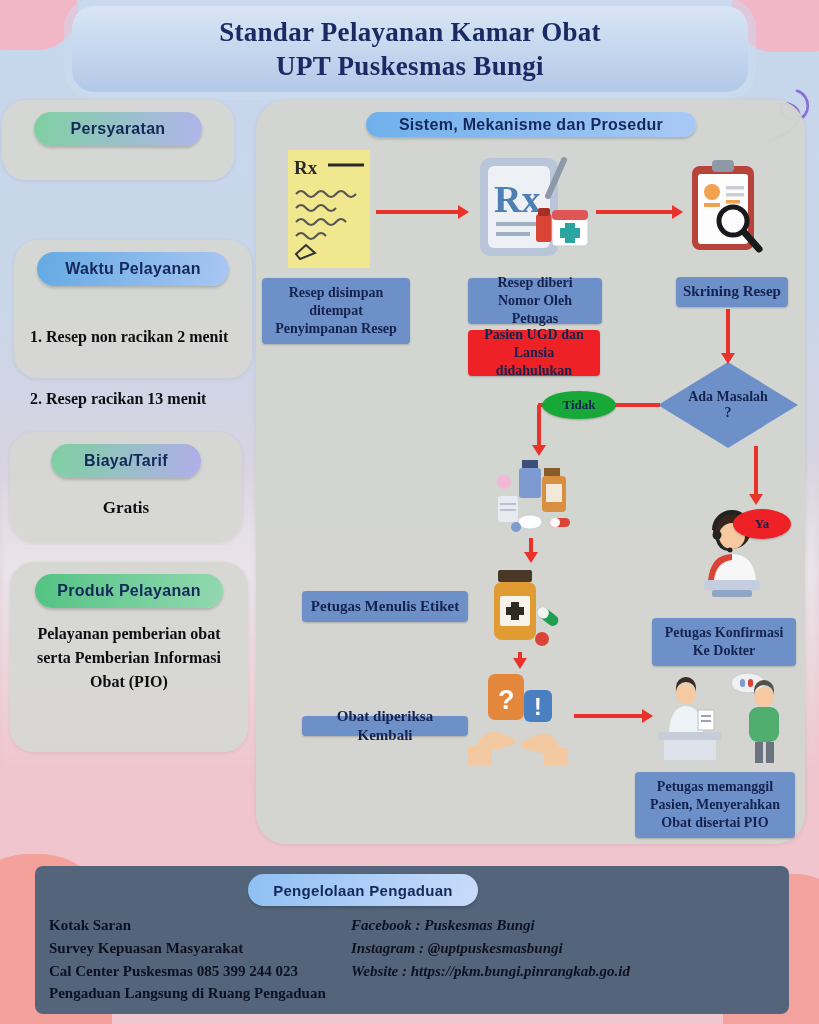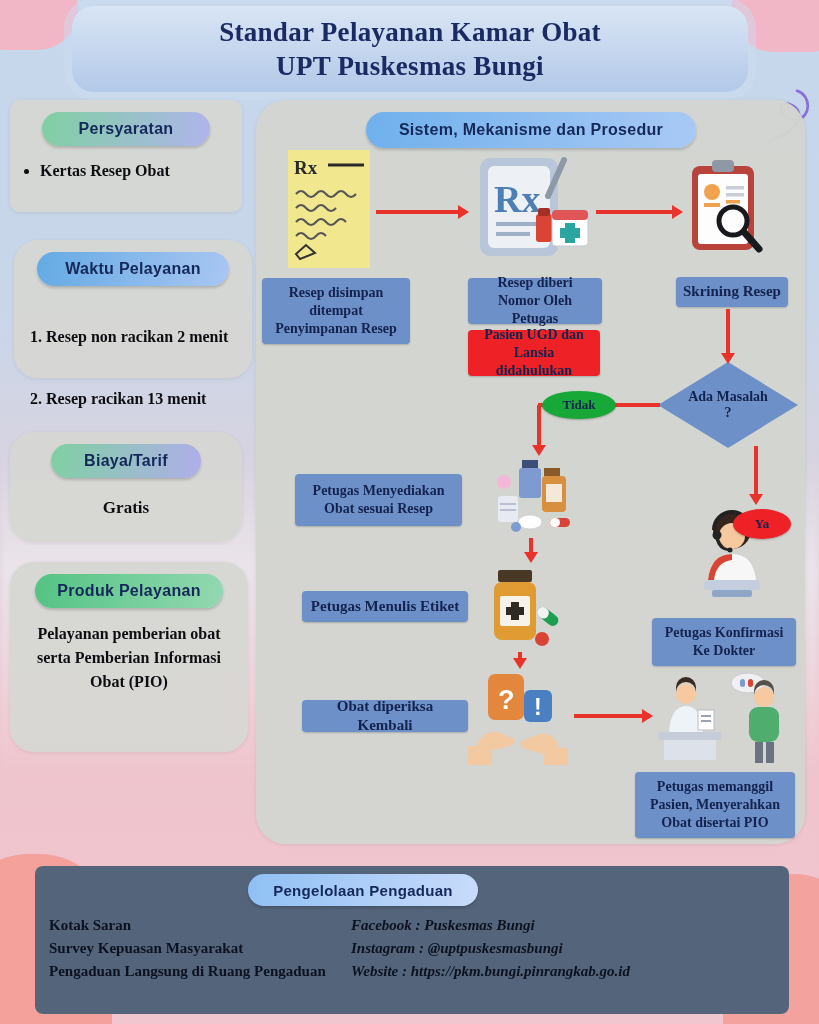--- a/index.html
+++ b/index.html
@@ -31,40 +31,40 @@
   .title-line { font-family:"Liberation Serif", serif; font-weight:700; font-size:27px; color:#1a2a63; letter-spacing:.3px; }
 
   .info-box { position:absolute; background:rgba(214,215,211,0.95); border-radius:24px; box-shadow:0 1px 4px rgba(0,0,0,0.08); }
   .pill {
     border-radius:18px; display:flex; align-items:center; justify-content:center;
     font-weight:700; color:#14285a; font-size:16px; letter-spacing:.3px;
     box-shadow:0 2px 3px rgba(0,0,0,0.18);
   }
   .info-box > .pill { height:34px; margin:12px auto 0; }
 
-  .box-persyaratan { left:10px; top:100px; width:232px; height:112px;border-radius:10px; }
+  .box-persyaratan { left:2px; top:100px; width:232px; height:80px; }
   .box-waktu       { left:14px; top:240px; width:238px; height:138px; }
   .box-biaya       { left:10px; top:432px; width:232px; height:110px; }
   .box-produk      { left:10px; top:562px; width:238px; height:190px; }
 
   .pill-persyaratan { width:168px; background:linear-gradient(100deg,#7fd0a2,#b0b4ec); }
   .pill-waktu       { width:192px; background:linear-gradient(100deg,#64aae4,#a9c6f2); }
   .pill-biaya       { width:150px; background:linear-gradient(100deg,#7fd0a2,#b0aeea); }
   .pill-produk      { width:188px; background:linear-gradient(100deg,#53c383,#93d8b1); }
 
   .serif-bold { font-family:"Liberation Serif", serif; font-weight:700; color:#0e0e12; }
   .bullet-list { margin:16px 0 0 30px; }
   .bullet-list li { font-family:"Liberation Serif", serif; font-weight:700; font-size:16px; color:#0e0e12; }
   .num-list { margin:12px 8px 0 32px; }
   .num-list li { font-family:"Liberation Serif", serif; font-weight:700; font-size:16px; color:#0e0e12; line-height:1.35; margin-bottom:4px;margin-top:40px; }
   .gratis-text { text-align:center; margin-top:20px; font-size:17px; }
   .produk-text { padding:14px 10px 0; text-align:center; font-size:16px; line-height:1.5; }
 
   .flow-panel { position:absolute; left:256px; top:100px; width:549px; height:744px; background:rgba(211,213,208,0.97); border-radius:30px; box-shadow:0 1px 4px rgba(0,0,0,0.08); }
-  .pill-sistem { position:absolute; left:110px; top:12px; width:330px; height:36px; border-radius:18px; background:linear-gradient(100deg,#6fb0ec,#a9c9f5); }
+  .pill-sistem { position:absolute; left:110px; top:12px; width:330px; height:25px; border-radius:18px; background:linear-gradient(100deg,#6fb0ec,#a9c9f5); }
 
   .flow-label {
     position:absolute; background:#6e90c9; color:#13224e;
     font-family:"Liberation Serif", serif; font-weight:700; font-size:14px; line-height:1.3;
     display:flex; align-items:center; justify-content:center; text-align:center;
     border-radius:4px; padding:4px 7px; box-shadow:0 1px 2px rgba(0,0,0,0.2);
   }
   .flow-label.red { background:#ee2226; }
 
   .diamond {
@@ -116,21 +116,21 @@
   .label-sediakan { left:39px;  top:374px; width:167px; height:52px; }
   .oval-ya        { left:477px; top:367px; width:58px;  height:30px;margin-top:42px; }
   .arrow-5        { left:498px; top:346px; height:50px; }
   .icon-woman     { left:430px; top:404px; width:90px;  height:112px; }
   .label-konfirmasi { left:396px; top:518px; width:144px; height:48px; }
   .arrow-6        { left:273px; top:438px; height:16px; }
   .icon-bottle    { left:222px; top:466px; width:86px;  height:85px; }
   .label-etiket   { left:46px;  top:491px; width:166px; height:31px; font-size:15px; }
   .arrow-7        { left:262px; top:552px; height:8px; }
   .icon-hands     { left:212px; top:568px; width:100px; height:97px; }
-  .label-periksa  { left:46px;  top:600px; width:166px; height:32px; font-size:15px; }
+  .label-periksa  { left:46px;  top:616px; width:166px; height:20px; font-size:15px; }
   .arrow-8        { left:318px; top:614px; width:70px; }
   .icon-handover  { left:396px; top:570px; width:144px; height:95px; }
   .label-serahkan { left:379px; top:672px; width:160px; height:66px; }
 </style>
 </head>
 <body>
 
 <div class="poster">
 
   <div class="bg-photo"></div>
@@ -142,23 +142,20 @@
     <path d="M10 62 C 42 52, 52 30, 32 22 C 16 16, 19 42, 40 39 C 56 36, 56 12, 40 7" fill="none" stroke="#8a6fd8" stroke-width="3" stroke-linecap="round"></path>
   </svg>
 
   <header class="title-banner">
     <div class="title-line">Standar Pelayanan Kamar Obat</div>
     <div class="title-line">UPT Puskesmas Bungi</div>
   </header>
 
   <section class="info-box box-persyaratan">
     <div class="pill pill-persyaratan">Persyaratan</div>
-    <ul class="bullet-list">
-      <li>Kertas Resep Obat</li>
-    </ul>
   </section>
 
   <section class="info-box box-waktu">
     <div class="pill pill-waktu">Waktu Pelayanan</div>
     <ol class="num-list">
       <li>Resep non racikan 2 menit</li>
       <li>Resep racikan 13 menit</li>
     </ol>
   </section>
 
@@ -241,21 +238,20 @@
       <rect x="50" y="20" width="24" height="36" rx="4" fill="#d89040"></rect>
       <rect x="54" y="28" width="16" height="18" fill="#f4e9d8"></rect>
       <rect x="6" y="40" width="20" height="26" rx="3" fill="#e8eaf2"></rect>
       <line x1="8" y1="48" x2="24" y2="48" stroke="#b9bfd0" stroke-width="2"></line>
       <line x1="8" y1="54" x2="24" y2="54" stroke="#b9bfd0" stroke-width="2"></line>
       <ellipse cx="38" cy="66" rx="12" ry="7" fill="#ffffff" stroke="#d0d4da"></ellipse>
       <rect x="58" y="62" width="20" height="9" rx="4.5" fill="#d94436"></rect>
       <rect x="58" y="62" width="10" height="9" rx="4.5" fill="#ffffff"></rect>
       <circle cx="24" cy="71" r="5" fill="#7d9bd0"></circle>
     </svg>
-    <div class="flow-label label-sediakan">Petugas Menyediakan Obat sesuai Resep</div>
 
     <svg class="flow-icon icon-woman" viewBox="0 0 90 112">
       <circle cx="62" cy="16" r="8" fill="#35251d"></circle>
       <circle cx="46" cy="26" r="19" fill="#35251d"></circle>
       <circle cx="46" cy="32" r="13" fill="#f6c9a0"></circle>
       <path d="M28 26 a18 18 0 0 1 36 0" fill="none" stroke="#222" stroke-width="4"></path>
       <circle cx="31" cy="31" r="4.5" fill="#222"></circle>
       <path d="M31 35 q2 10 12 11" fill="none" stroke="#222" stroke-width="2.5"></path>
       <circle cx="44" cy="46" r="2.5" fill="#222"></circle>
       <path d="M22 76 q3 -26 24 -26 q21 0 24 26 z" fill="#f7f7f7"></path>
@@ -314,20 +310,21 @@
     </svg>
     <div class="flow-label label-serahkan">Petugas memanggil Pasien, Menyerahkan Obat disertai PIO</div>
   </section>
 
   <footer class="complaint-panel">
     <div class="pill pill-pengaduan">Pengelolaan Pengaduan</div>
     <div class="complaint-cols">
       <div class="complaint-col-left">
         <div class="complaint-line">Kotak Saran</div>
         <div class="complaint-line">Survey Kepuasan Masyarakat</div>
+        <div class="complaint-line">Cal Center Puskesmas  085 399 244 023</div>
         <div class="complaint-line">Pengaduan Langsung di Ruang Pengaduan</div>
       </div>
       <div class="complaint-col-right">
         <div class="complaint-line">Facebook : Puskesmas Bungi</div>
         <div class="complaint-line">Instagram : @uptpuskesmasbungi</div>
         <div class="complaint-line">Website : https://pkm.bungi.pinrangkab.go.id</div>
       </div>
     </div>
   </footer>
 

